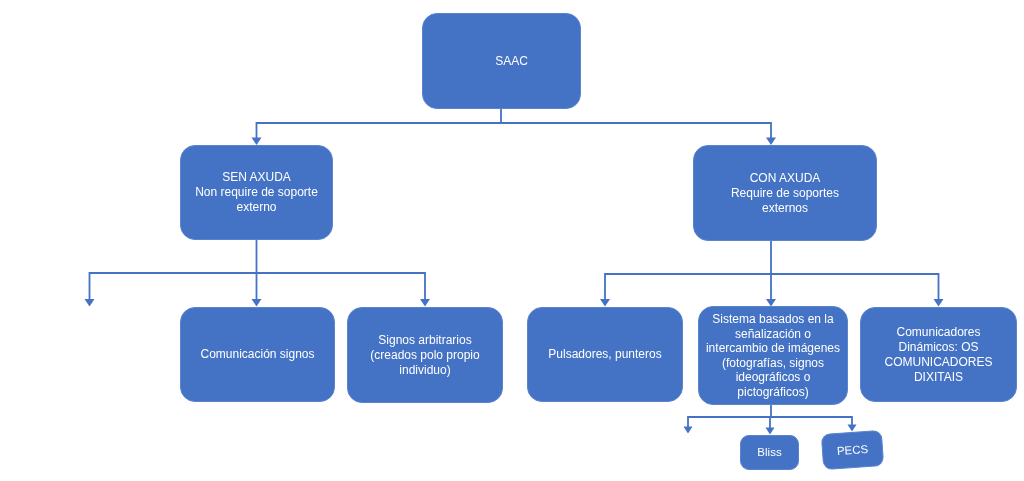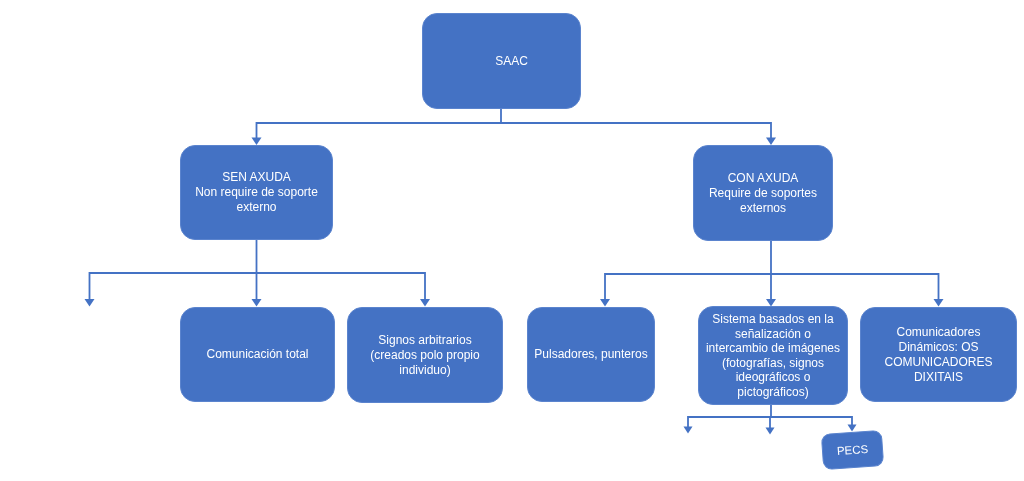--- a/index.html
+++ b/index.html
@@ -24,25 +24,25 @@
     line-height:15px;
     padding:4px 6px;
   }
   .node .lbl { white-space:pre-line; }
   .node.small { border-radius:9px; font-size:11.5px; padding:2px 4px; }
   .node.tilt { transform:rotate(-4deg); }
 
   
   #n-saac          { left:422px; top:13px;  width:159px; height:96px;padding-left:26px; }
   #n-sen           { left:180px; top:145px; width:153px; height:95px; }
-  #n-con           { left:693px; top:145px; width:140px; height:96px;text-align:center; }
+  #n-con           { left:693px; top:145px; width:184px; height:96px;text-align:center; }
   #n-palabra       { left:12px;  top:307px; width:155px; height:95px; }
   #n-comtotal      { left:180px; top:307px; width:155px; height:95px; }
   #n-signos        { left:347px; top:307px; width:156px; height:96px;justify-content:center; }
-  #n-pulsadores    { left:527px; top:307px; width:128px; height:95px; }
+  #n-pulsadores    { left:527px; top:307px; width:156px; height:95px; }
   #n-sistema       { left:698px; top:306px; width:150px; height:99px; line-height:14.5px; }
   #n-comunicadores { left:860px; top:307px; width:157px; height:95px; }
   #n-spc           { left:658px; top:434px; width:60px;  height:35px; }
   #n-bliss         { left:740px; top:435px; width:59px;  height:35px; }
   #n-pecs          { left:822px; top:432px; width:61px;  height:36px; }
 </style>
 </head>
 <body>
 
 <div class="canvas">
@@ -91,21 +91,21 @@
   </div>
 
   <div class="node" id="n-con">
     <span class="lbl">CON AXUDA
 Require de soportes
 externos</span>
   </div>
 
 
   <div class="node" id="n-comtotal">
-    <span class="lbl">Comunicación total</span>
+    <span class="lbl">Comunicación signos</span>
   </div>
 
   <div class="node" id="n-signos">
     <span class="lbl">Signos arbitrarios
 (creados polo propio
 individuo)</span>
   </div>
 
   <div class="node" id="n-pulsadores">
     <span class="lbl">Pulsadores, punteros</span>
@@ -121,18 +121,21 @@
   <div class="node" id="n-sistema">
     <span class="lbl">Sistema basados en la
 señalización o
 intercambio de imágenes
 (fotografías, signos
 ideográficos o
 pictográficos)</span>
   </div>
 
 
+  <div class="node small" id="n-bliss">
+    <span class="lbl">Bliss</span>
+  </div>
 
   <div class="node small tilt" id="n-pecs">
     <span class="lbl">PECS</span>
   </div>
 
 </div>
 
 </body></html>

